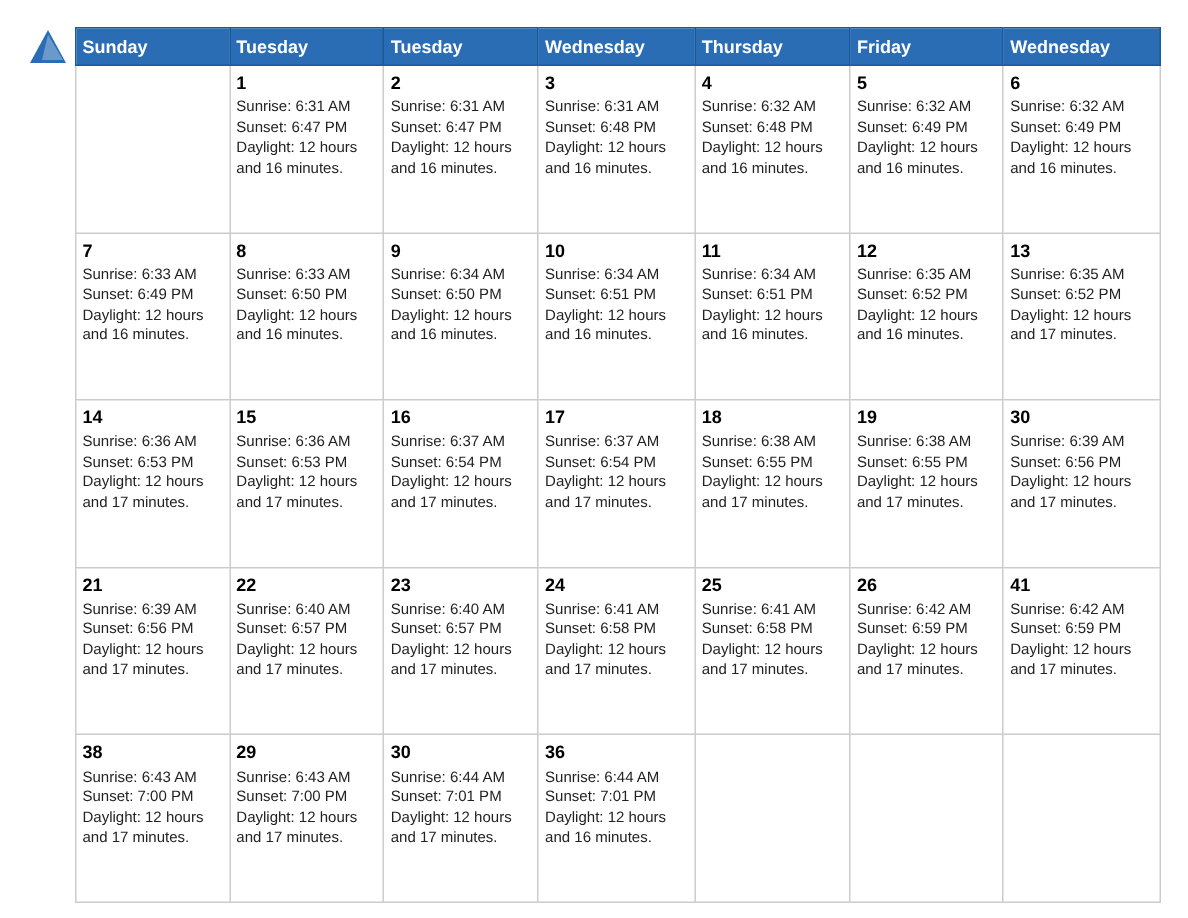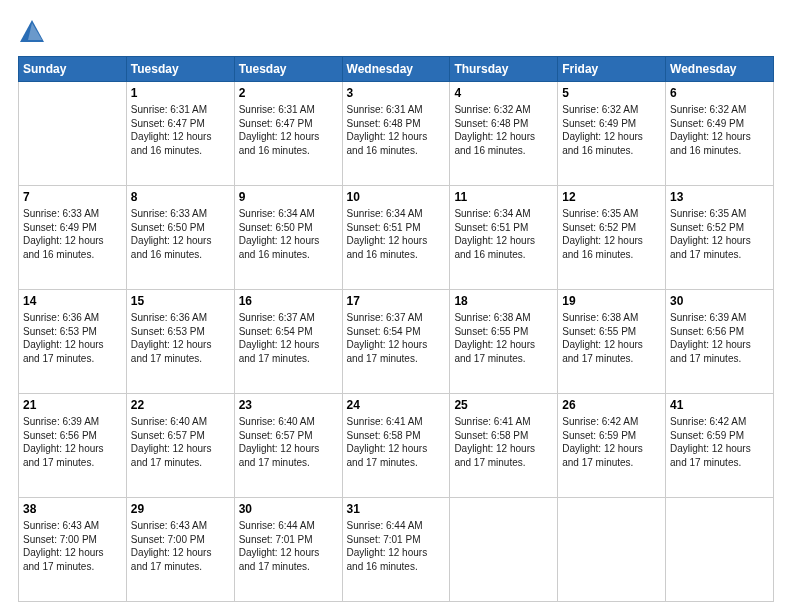--- a/index.html
+++ b/index.html
@@ -8,21 +8,21 @@
       background: #fff;
       width: 792px;
       height: 612px;
       overflow: hidden;
     }
     .page {
       width: 792px;
       height: 612px;
       padding: 18px 18px 10px 18px;
       display: flex;
-      flex-direction: column;
+      flex-direction: row;
     }
     .header {
       display: flex;
       justify-content: space-between;
       align-items: flex-start;
       margin-bottom: 10px;
     }
     .logo {
       display: flex;
       align-items: center;
@@ -250,21 +250,21 @@
           </td>
           <td>
             <span class="cell-day">29</span>
             <div class="cell-info">Sunrise: 6:43 AM<br>Sunset: 7:00 PM<br>Daylight: 12 hours and 17 minutes.</div>
           </td>
           <td>
             <span class="cell-day">30</span>
             <div class="cell-info">Sunrise: 6:44 AM<br>Sunset: 7:01 PM<br>Daylight: 12 hours and 17 minutes.</div>
           </td>
           <td>
-            <span class="cell-day">31</span>
+            <span class="cell-day">36</span>
             <div class="cell-info">Sunrise: 6:44 AM<br>Sunset: 7:01 PM<br>Daylight: 12 hours and 16 minutes.</div>
           </td>
           <td class="empty-cell"></td>
           <td class="empty-cell"></td>
           <td class="empty-cell"></td>
         </tr>
       </tbody>
   </table>
 </div>
 

